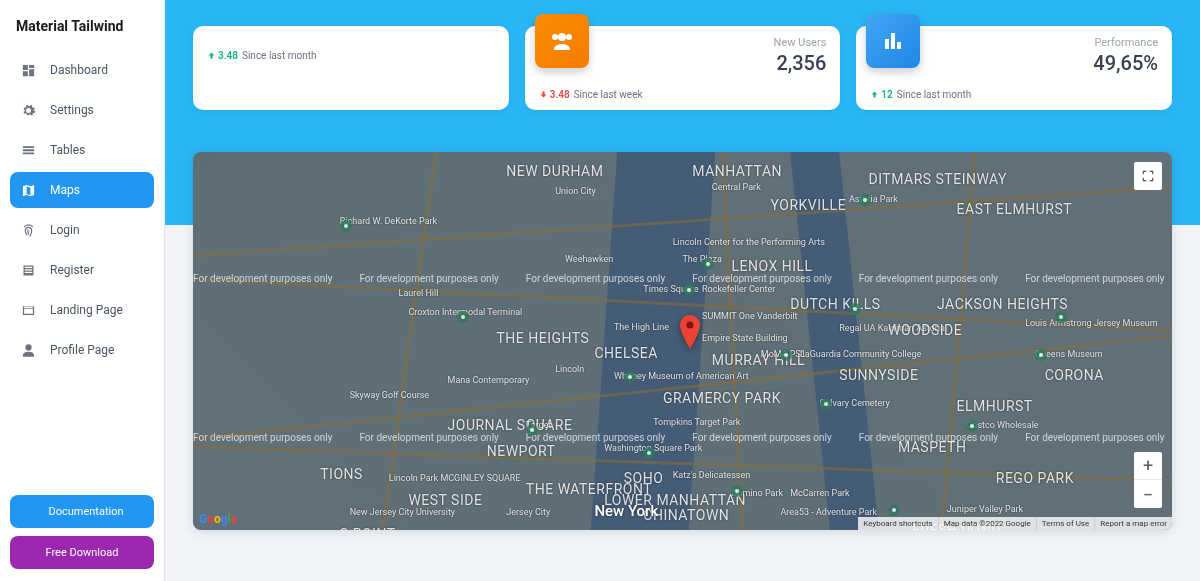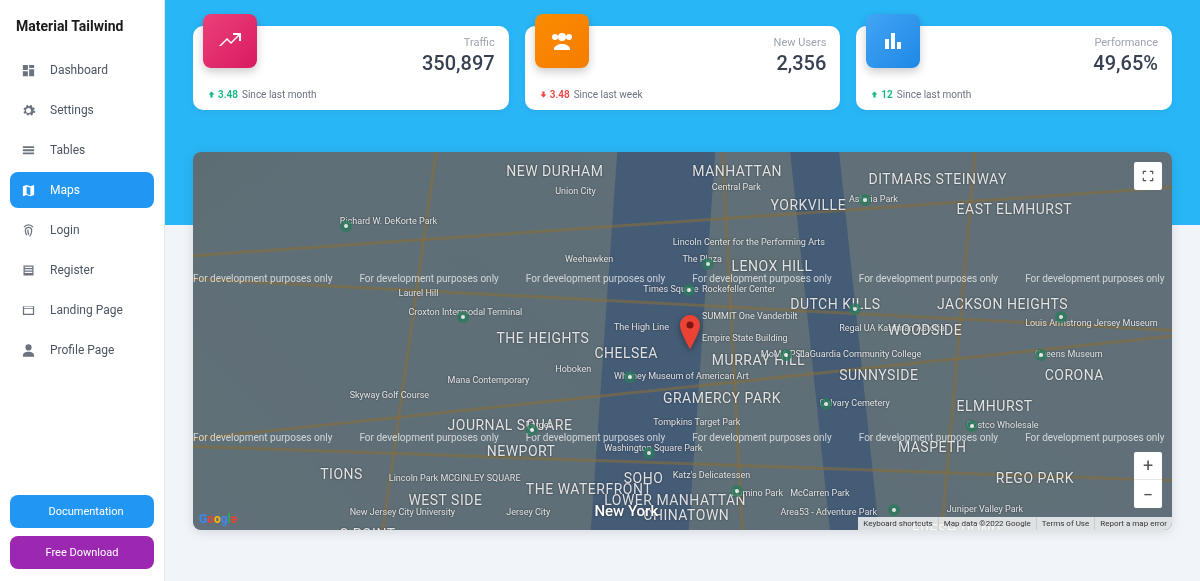--- a/index.html
+++ b/index.html
@@ -152,31 +152,20 @@
       <button class="btn btn-dl">
         <span>Free Download</span>
       </button>
     </div>
   </aside>
 
   <main class="main">
     <div class="hero">
       <div class="cards" id="cards">
           <div class="card">
-    <div class="card-top">
-      <div class="card-icon ic-pink">
-                <svg viewBox="0 0 24 24">
-                  <path d="M3 17l6-6 4 4 8-8v5h2V4h-8v2h5l-7 7-4-4-8 8z"></path>
-                </svg>
-              </div>
-      <div class="card-text">
-        <div class="card-label">Traffic</div>
-        <div class="card-value">350,897</div>
-      </div>
-    </div>
     <div class="card-footer">
       <span class="delta up">
                 <svg class="arrow" viewBox="0 0 24 24" fill="currentColor">
                   <path d="M12 4l8 8h-5v8h-6v-8H4z"></path>
                 </svg>
                 <span>3.48</span>
               </span>
       <span>Since last month</span>
     </div>
           </div>
@@ -282,21 +271,21 @@
           <div class="place-label caps" style="left: 71%; top: 45%;">WOODSIDE</div>
           <div class="place-label" style="left: 85%; top: 44%;">Louis Armstrong Jersey Museum</div>
           <div class="place-label caps" style="left: 31%; top: 47%;">THE HEIGHTS</div>
           <div class="place-label caps" style="left: 41%; top: 51%;">CHELSEA</div>
           <div class="place-label" style="left: 52%; top: 48%;">Empire State Building</div>
           <div class="place-label caps" style="left: 53%; top: 53%;">MURRAY HILL</div>
           <div class="place-label" style="left: 58%; top: 52%;">MoMA PS1</div>
           <div class="place-label" style="left: 62%; top: 52%;">LaGuardia Community College</div>
           <div class="place-label" style="left: 86%; top: 52%;">Queens Museum</div>
           <div class="place-label" style="left: 26%; top: 59%;">Mana Contemporary</div>
-          <div class="place-label" style="left: 37%; top: 56%;">Hoboken</div>
+          <div class="place-label" style="left: 37%; top: 56%;">Lincoln</div>
           <div class="place-label" style="left: 43%; top: 58%;">Whitney Museum of American Art</div>
           <div class="place-label caps" style="left: 66%; top: 57%;">SUNNYSIDE</div>
           <div class="place-label caps" style="left: 87%; top: 57%;">CORONA</div>
           <div class="place-label" style="left: 16%; top: 63%;">Skyway Golf Course</div>
           <div class="place-label caps" style="left: 48%; top: 63%;">GRAMERCY PARK</div>
           <div class="place-label" style="left: 64%; top: 65%;">Calvary Cemetery</div>
           <div class="place-label caps" style="left: 78%; top: 65%;">ELMHURST</div>
           <div class="place-label caps" style="left: 26%; top: 70%;">JOURNAL SQUARE</div>
           <div class="place-label" style="left: 34%; top: 71%;">Target</div>
           <div class="place-label" style="left: 47%; top: 70%;">Tompkins Target Park</div>

